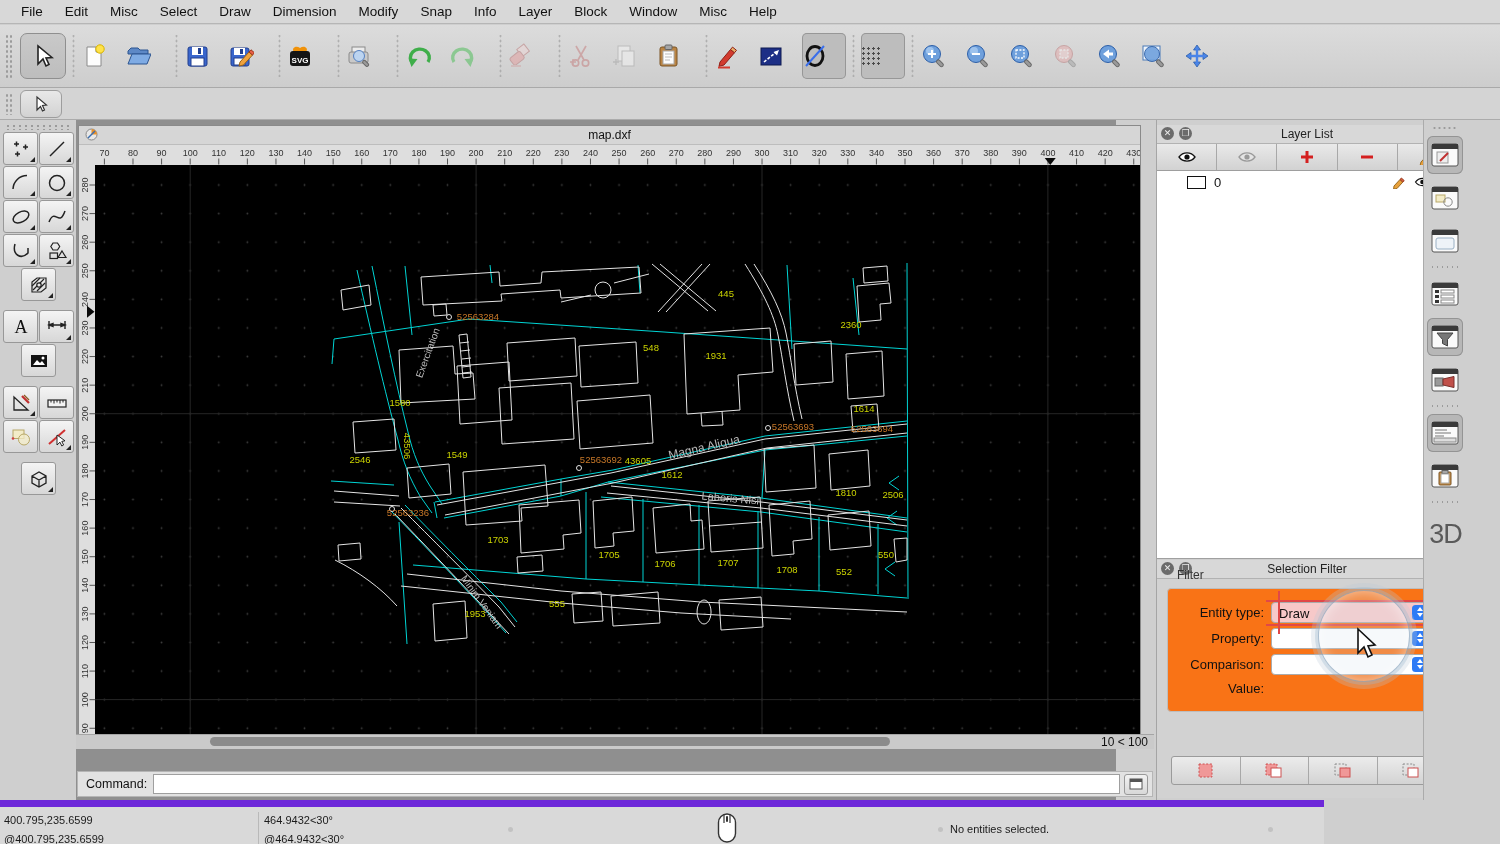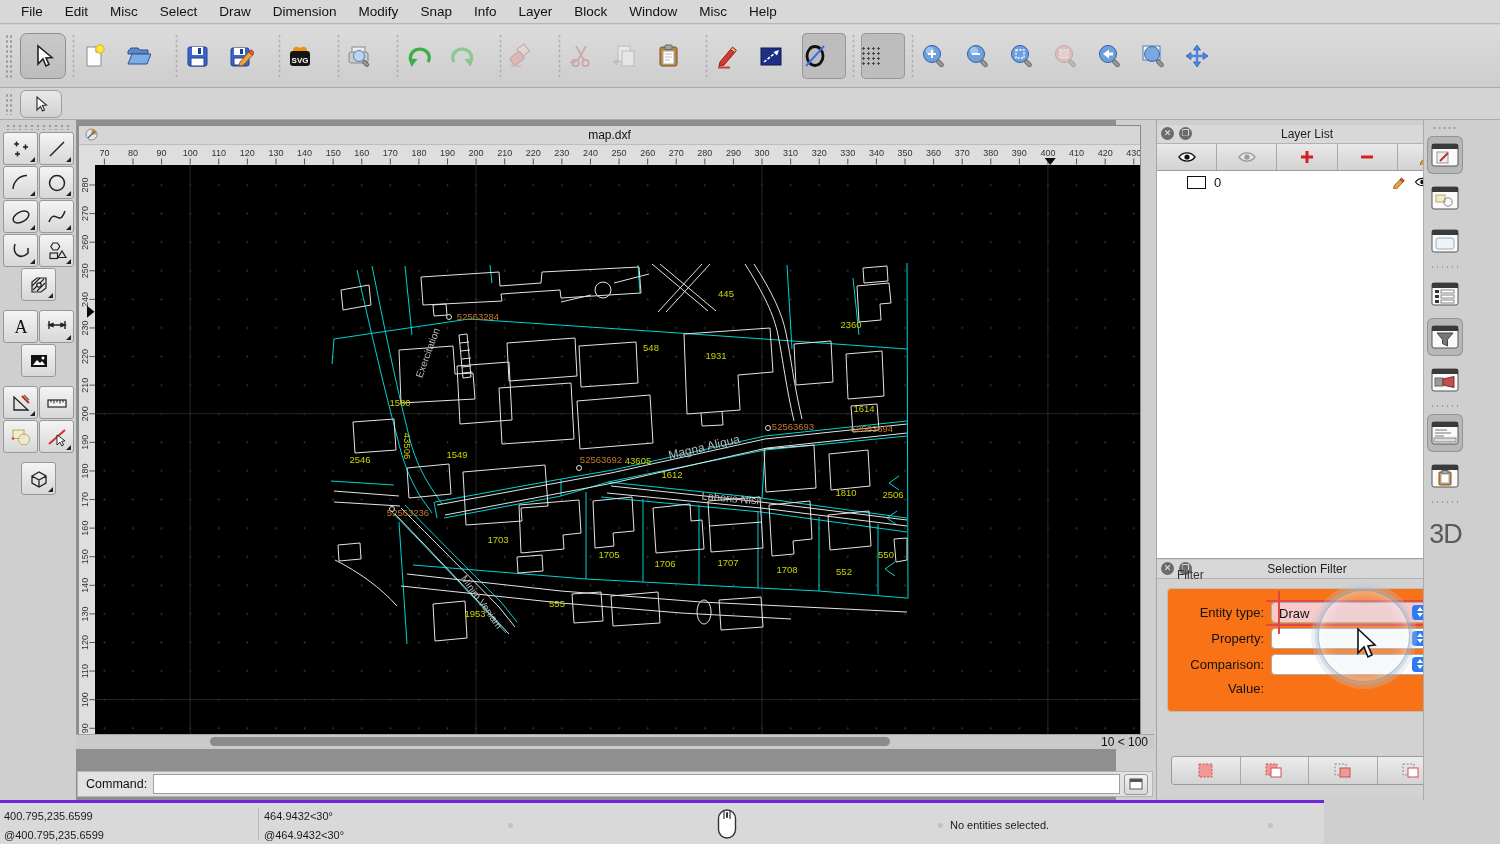--- a/index.html
+++ b/index.html
@@ -110,21 +110,21 @@
   
   .dock{position:absolute;left:1423px;top:120px;width:43px;height:680px;background:#cfcfcf;border-left:1px solid #ababab;box-sizing:border-box;}
   .dhandle{width:26px;height:5px;margin:6px auto 2px auto;
            background-image:radial-gradient(circle,#9b9b9b 1px,transparent 1.2px);background-size:5px 4px;}
   .dockbtn{width:36px;height:38px;margin:5px auto 5px auto;display:flex;align-items:center;justify-content:center;border-radius:6px;}
   .dockbtn.on{background:#b7b7b7;box-shadow:inset 0 0 0 1px #949494;}
   .dsep{width:30px;height:5px;margin:4px auto;
         background-image:radial-gradient(circle,#9b9b9b .9px,transparent 1.1px);background-size:5px 4px;}
   .threed{width:43px;text-align:center;font-size:27px;color:#5a5a5a;margin-top:14px;font-weight:300;letter-spacing:-1px;}
   
-  .statusbar{position:absolute;left:0;top:800px;width:1324px;height:44px;background:#d9d9d9;border-top:3px solid #6d28d9;box-sizing:border-box;}
+  .statusbar{position:absolute;left:0;top:800px;width:1324px;height:44px;background:#d9d9d9;border-top:7px solid #6d28d9;box-sizing:border-box;}
   .st{position:absolute;font-size:11px;color:#1b1b1b;}
   .stdiv{position:absolute;left:258px;top:5px;width:1px;height:33px;background:#b9b9b9;}
   .stdot{position:absolute;width:5px;height:5px;border-radius:50%;background:#c2c2c2;}
   
   .cursorsvg{position:absolute;pointer-events:none;}
 </style>
 </head>
 <body>
 
 <div class="app">

